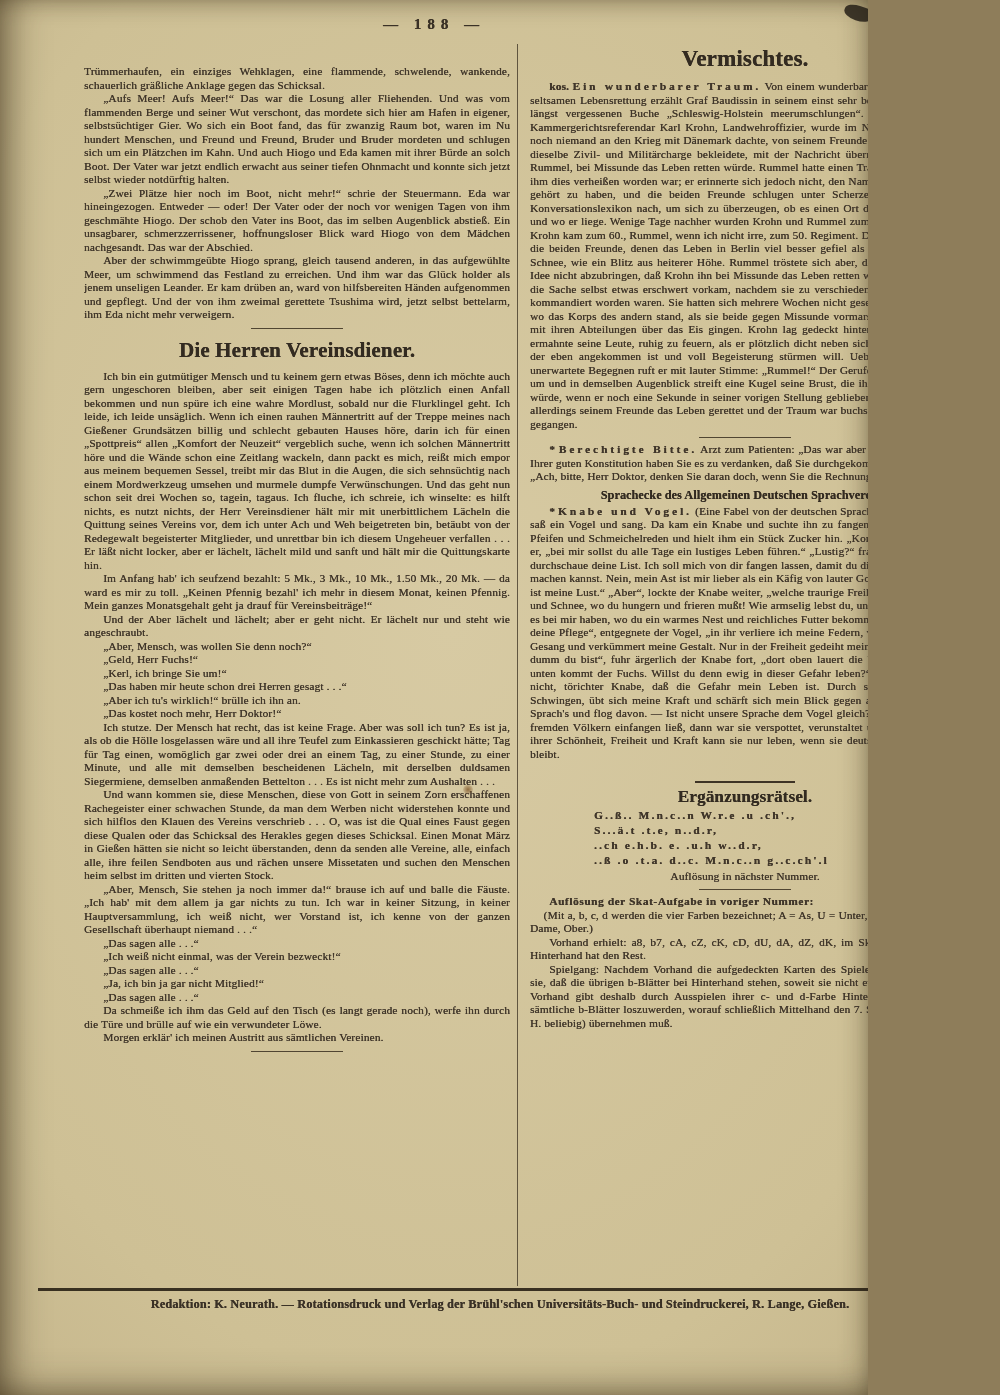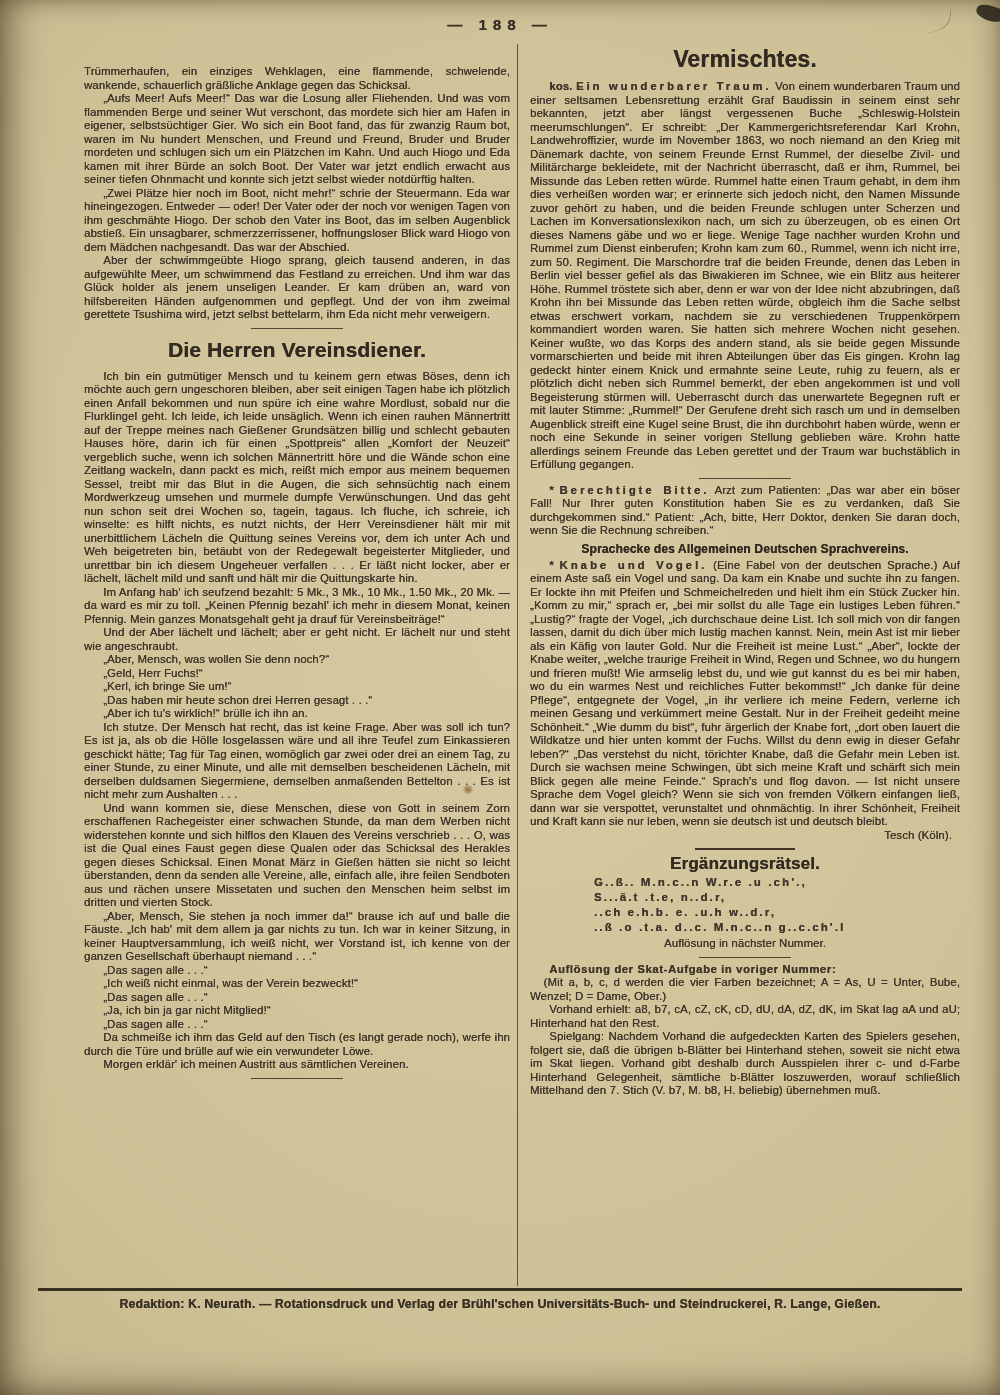--- a/index.html
+++ b/index.html
@@ -1,24 +1,24 @@
 <!DOCTYPE html>
 <html lang="de"><head>
 <meta charset="utf-8">
 <style>
   html,body{margin:0;padding:0;background:#8e7d5a;}
   .page{
-    position:relative;width:1000px;height:1395px;overflow:hidden;
+    position:relative;width:868px;height:1395px;overflow:hidden;
     background:
       radial-gradient(125% 105% at 52% 45%, #d7caa3 0%, #cec095 52%, #bdac83 84%, #a3916a 100%);
     box-shadow:inset 26px 0 38px -18px rgba(45,33,12,.55),
                inset -14px 0 28px -14px rgba(45,33,12,.38),
                inset 0 -22px 40px -20px rgba(45,33,12,.45),
                inset 0 14px 26px -16px rgba(45,33,12,.30);
-    font-family:Liberation Sans, sans-serif;
+    font-family:Liberation Serif, serif;
     color:#40362a;
   }
   .pageno{
     position:absolute;top:16px;left:0;width:100%;text-align:center;
     font-size:15px;font-weight:bold;letter-spacing:6px;color:#3a3126;
   }
   .col{position:absolute;text-align:justify;font-size:11.3px;line-height:13.5px;
        letter-spacing:.15px;hyphens:auto;overflow:hidden;}
   .col p{margin:0;text-indent:1.7em;}
   .col p.noindent{text-indent:0;}
@@ -67,20 +67,21 @@
     <div class="sep"></div>
     <h2>Die Herren Vereinsdiener.</h2>
     <p>Ich bin ein gutmütiger Mensch und tu keinem gern etwas Böses, denn ich möchte auch gern ungeschoren bleiben, aber seit einigen Tagen habe ich plötzlich einen Anfall bekommen und nun spüre ich eine wahre Mordlust, sobald nur die Flurklingel geht. Ich leide, ich leide unsäglich. Wenn ich einen rauhen Männertritt auf der Treppe meines nach Gießener Grundsätzen billig und schlecht gebauten Hauses höre, darin ich für einen „Spottpreis“ allen „Komfort der Neuzeit“ vergeblich suche, wenn ich solchen Männertritt höre und die Wände schon eine Zeitlang wackeln, dann packt es mich, reißt mich empor aus meinem bequemen Sessel, treibt mir das Blut in die Augen, die sich sehnsüchtig nach einem Mordwerkzeug umsehen und murmele dumpfe Verwünschungen. Und das geht nun schon seit drei Wochen so, tagein, tagaus. Ich fluche, ich schreie, ich winselte: es hilft nichts, es nutzt nichts, der Herr Vereinsdiener hält mir mit unerbittlichem Lächeln die Quittung seines Vereins vor, dem ich unter Ach und Weh beigetreten bin, betäubt von der Redegewalt begeisterter Mitglieder, und unrettbar bin ich diesem Ungeheuer verfallen . . . Er läßt nicht locker, aber er lächelt, lächelt mild und sanft und hält mir die Quittungskarte hin.</p>
     <p>Im Anfang hab' ich seufzend bezahlt: 5 Mk., 3 Mk., 10 Mk., 1.50 Mk., 20 Mk. — da ward es mir zu toll. „Keinen Pfennig bezahl' ich mehr in diesem Monat, keinen Pfennig. Mein ganzes Monatsgehalt geht ja drauf für Vereinsbeiträge!“</p>
     <p>Und der Aber lächelt und lächelt; aber er geht nicht. Er lächelt nur und steht wie angeschraubt.</p>
     <p>„Aber, Mensch, was wollen Sie denn noch?“</p>
     <p>„Geld, Herr Fuchs!“</p>
     <p>„Kerl, ich bringe Sie um!“</p>
     <p>„Das haben mir heute schon drei Herren gesagt . . .“</p>
     <p>„Aber ich tu's wirklich!“ brülle ich ihn an.</p>
+    <p>„Das kostet noch mehr, Herr Doktor!“</p>
     <p>Ich stutze. Der Mensch hat recht, das ist keine Frage. Aber was soll ich tun? Es ist ja, als ob die Hölle losgelassen wäre und all ihre Teufel zum Einkassieren geschickt hätte; Tag für Tag einen, womöglich gar zwei oder drei an einem Tag, zu einer Stunde, zu einer Minute, und alle mit demselben bescheidenen Lächeln, mit derselben duldsamen Siegermiene, demselben anmaßenden Bettelton . . . Es ist nicht mehr zum Aushalten . . .</p>
     <p>Und wann kommen sie, diese Menschen, diese von Gott in seinem Zorn erschaffenen Rachegeister einer schwachen Stunde, da man dem Werben nicht widerstehen konnte und sich hilflos den Klauen des Vereins verschrieb . . . O, was ist die Qual eines Faust gegen diese Qualen oder das Schicksal des Herakles gegen dieses Schicksal. Einen Monat März in Gießen hätten sie nicht so leicht überstanden, denn da senden alle Vereine, alle, einfach alle, ihre feilen Sendboten aus und rächen unsere Missetaten und suchen den Menschen heim selbst im dritten und vierten Stock.</p>
     <p>„Aber, Mensch, Sie stehen ja noch immer da!“ brause ich auf und balle die Fäuste. „Ich hab' mit dem allem ja gar nichts zu tun. Ich war in keiner Sitzung, in keiner Hauptversammlung, ich weiß nicht, wer Vorstand ist, ich kenne von der ganzen Gesellschaft überhaupt niemand . . .“</p>
     <p>„Das sagen alle . . .“</p>
     <p>„Ich weiß nicht einmal, was der Verein bezweckt!“</p>
     <p>„Das sagen alle . . .“</p>
     <p>„Ja, ich bin ja gar nicht Mitglied!“</p>
     <p>„Das sagen alle . . .“</p>
     <p>Da schmeiße ich ihm das Geld auf den Tisch (es langt gerade noch), werfe ihn durch die Türe und brülle auf wie ein verwundeter Löwe.</p>
     <p>Morgen erklär' ich meinen Austritt aus sämtlichen Vereinen.</p>

